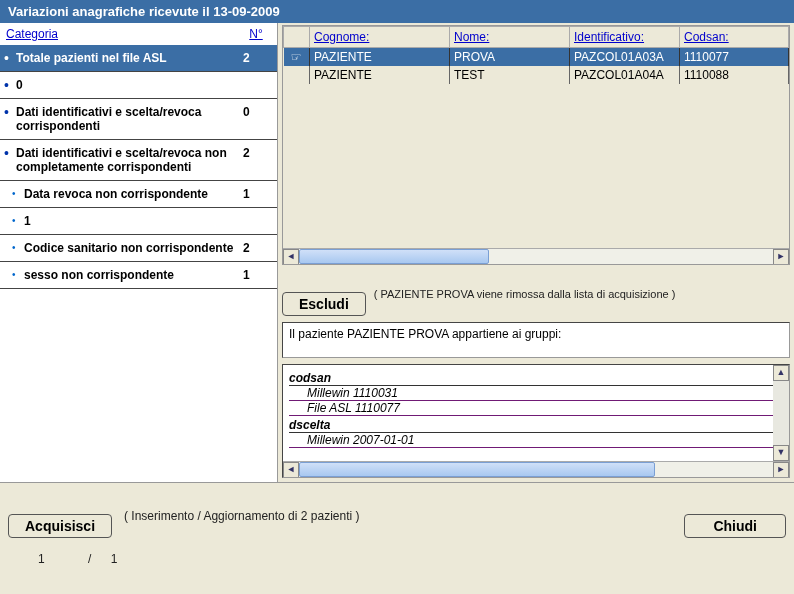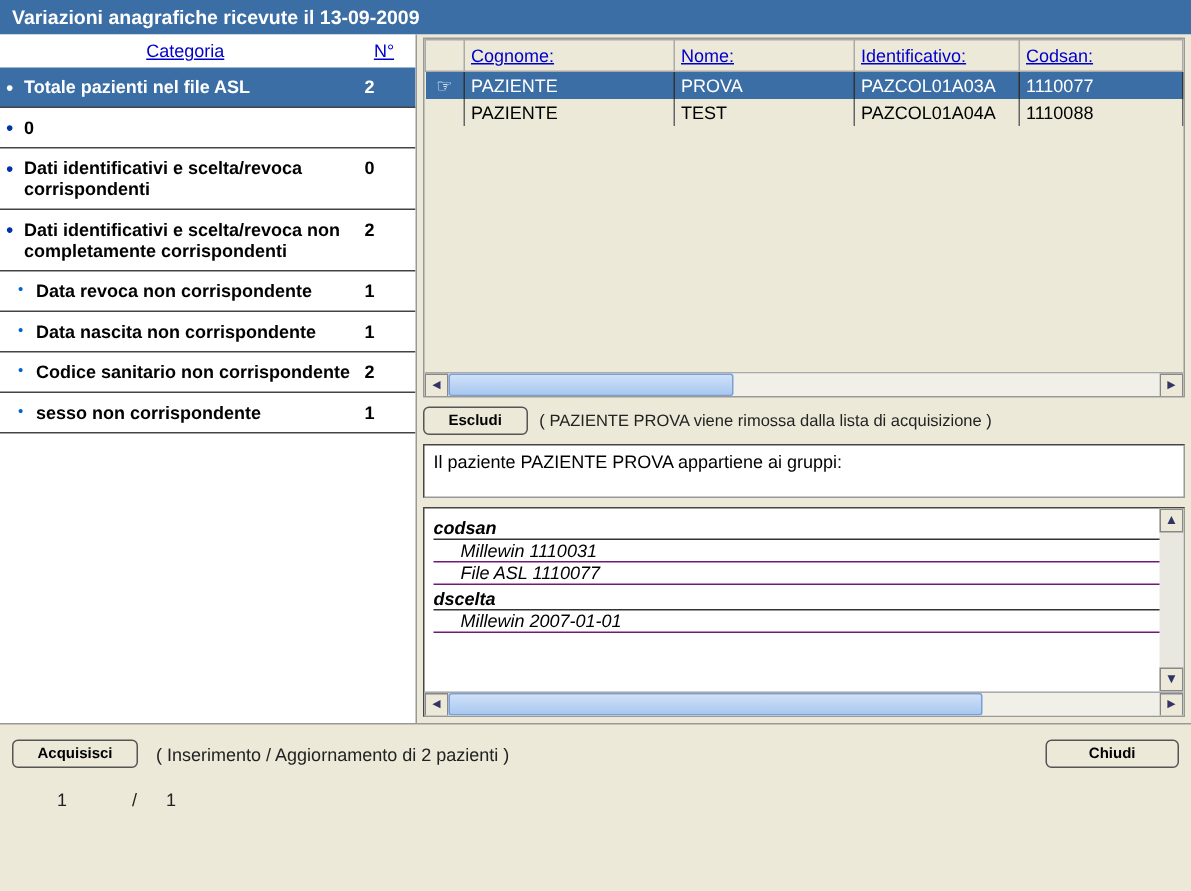--- a/index.html
+++ b/index.html
@@ -29,21 +29,21 @@
   border-right: 1px solid #999;
   overflow-y: auto;
 }
 .cat-header {
   display: flex;
   padding: 4px 6px;
   color: #0000cc;
   text-decoration: underline;
   font-size: 12px;
 }
-.cat-header .cat-label { flex: 1; text-align: center; }
+.cat-header .cat-label { flex: 1; }
 .cat-header .cat-count { width: 30px; text-align: center; }
 .cat-row {
   display: flex;
   padding: 6px 6px 6px 4px;
   border-bottom: 1px solid #444;
   color: #000;
 }
 .cat-row.active { background: #3b6ea5; color: #fff; }
 .cat-row .bullet { width: 12px; color: #0033aa; font-size: 14px; line-height: 14px; }
 .cat-row.active .bullet { color: #fff; }
@@ -114,23 +114,24 @@
   display: flex;
   align-items: center;
   gap: 8px;
   padding: 6px 0;
 }
 .btn {
   background: #ece9d8;
   border: 1px solid #555;
   border-radius: 4px;
   padding: 3px 16px;
-  font-size: 10px;
+  font-size: 14px;
   font-weight: bold;
   cursor: pointer;
+  margin-top: 21px;
 }
 .btn.wide { padding: 3px 28px; }
 .escludi-note { font-size: 11px; color: #222; }
 .group-box {
   background: #fff;
   border: 1px inset #999;
   height: 36px;
   padding: 4px 6px;
   font-size: 12px;
   overflow-y: scroll;
@@ -219,21 +220,20 @@
           <span class="cat-text">Dati identificativi e scelta/revoca non completamente corrispondenti</span>
           <span class="cat-num">2</span>
         </div>
         <div class="cat-row sub">
           <span class="bullet">•</span>
           <span class="cat-text">Data revoca non corrispondente</span>
           <span class="cat-num">1</span>
         </div>
         <div class="cat-row sub">
           <span class="bullet">•</span>
-          <span class="cat-text">Data nascita non corrispondente</span>
           <span class="cat-num">1</span>
         </div>
         <div class="cat-row sub">
           <span class="bullet">•</span>
           <span class="cat-text">Codice sanitario non corrispondente</span>
           <span class="cat-num">2</span>
         </div>
         <div class="cat-row sub">
           <span class="bullet">•</span>
           <span class="cat-text">sesso non corrispondente</span>

